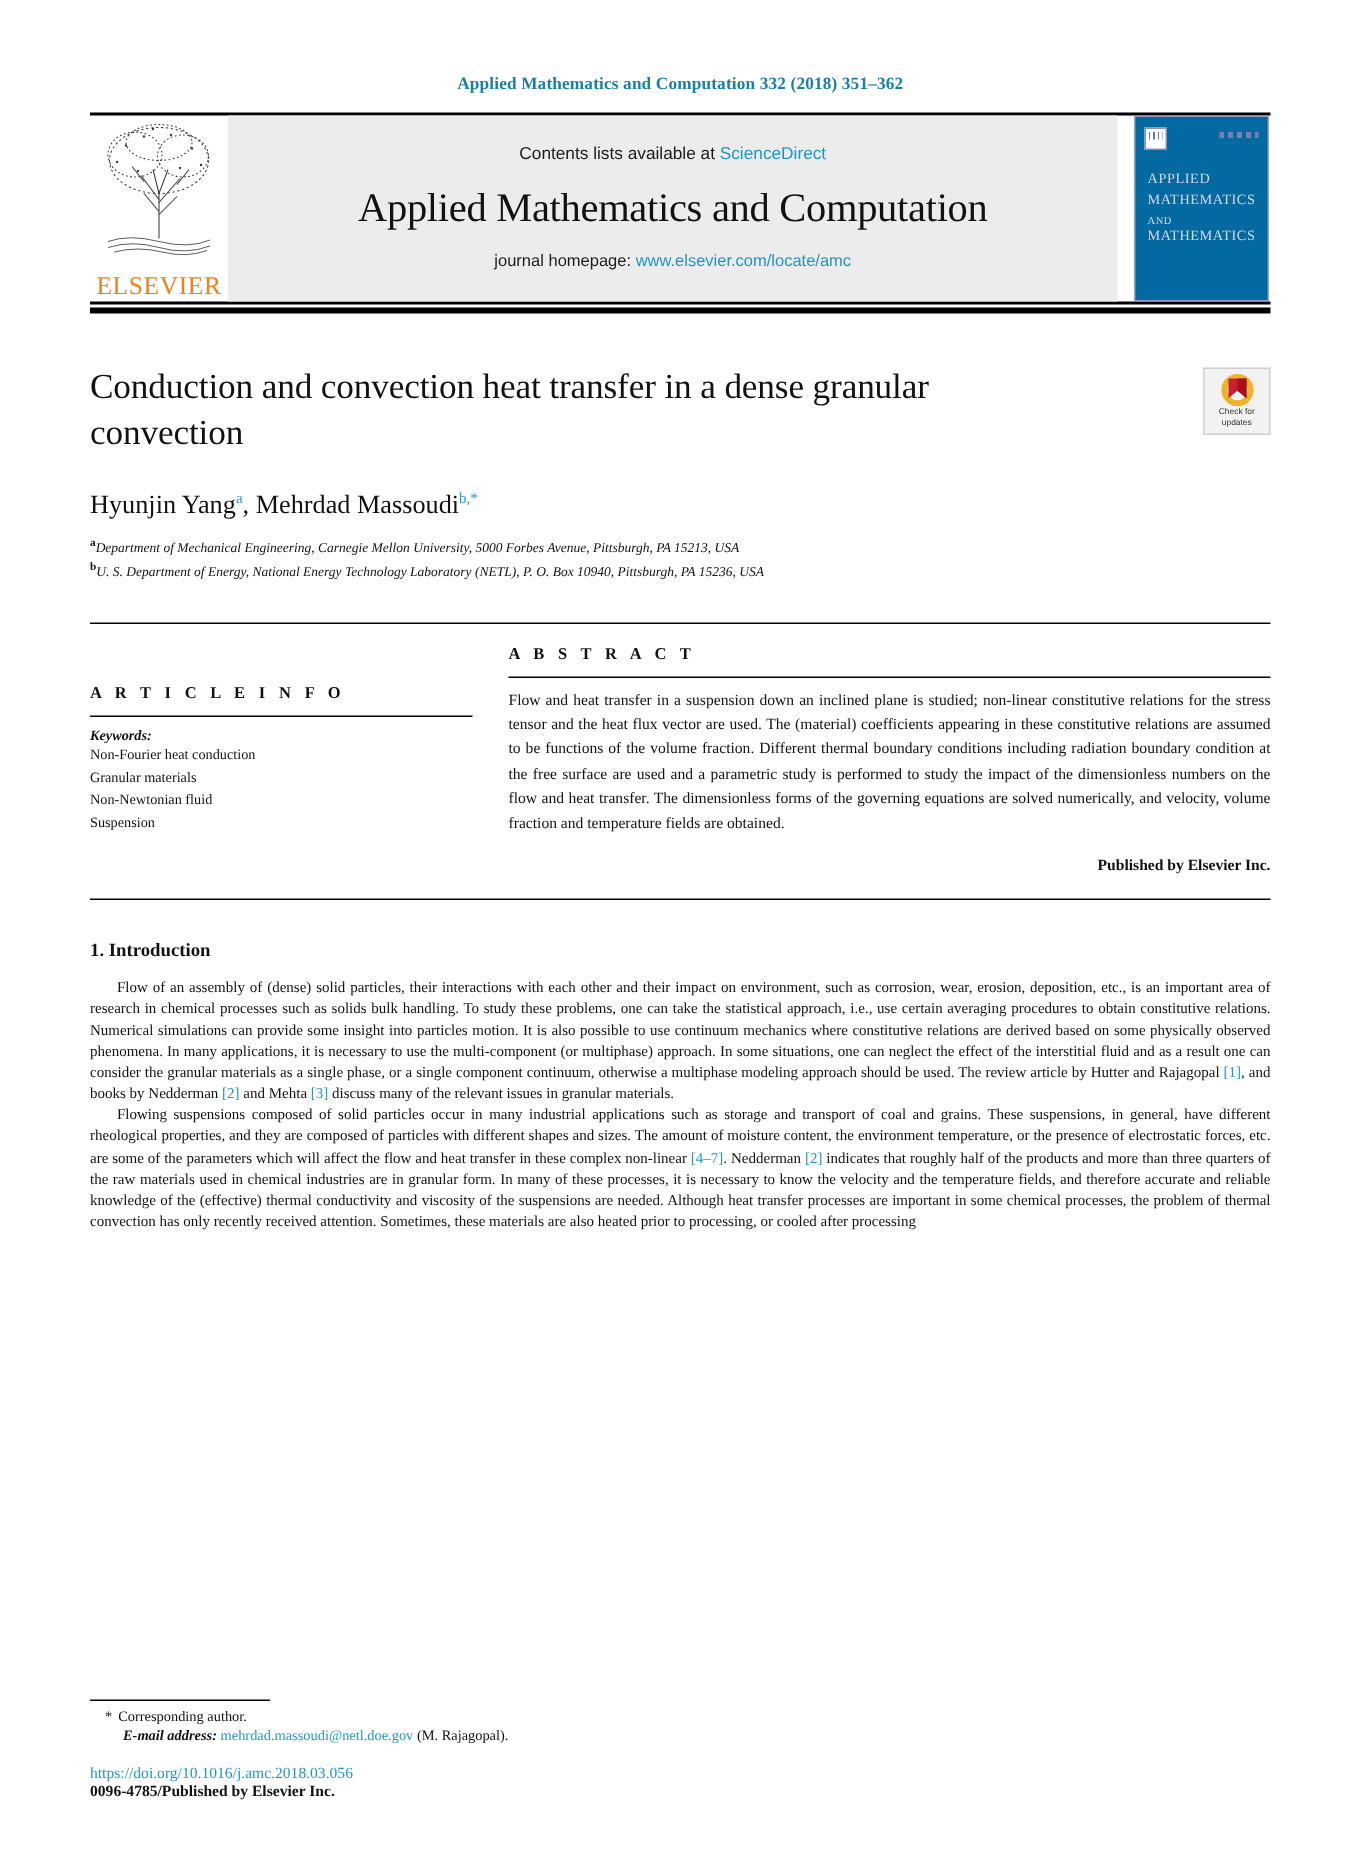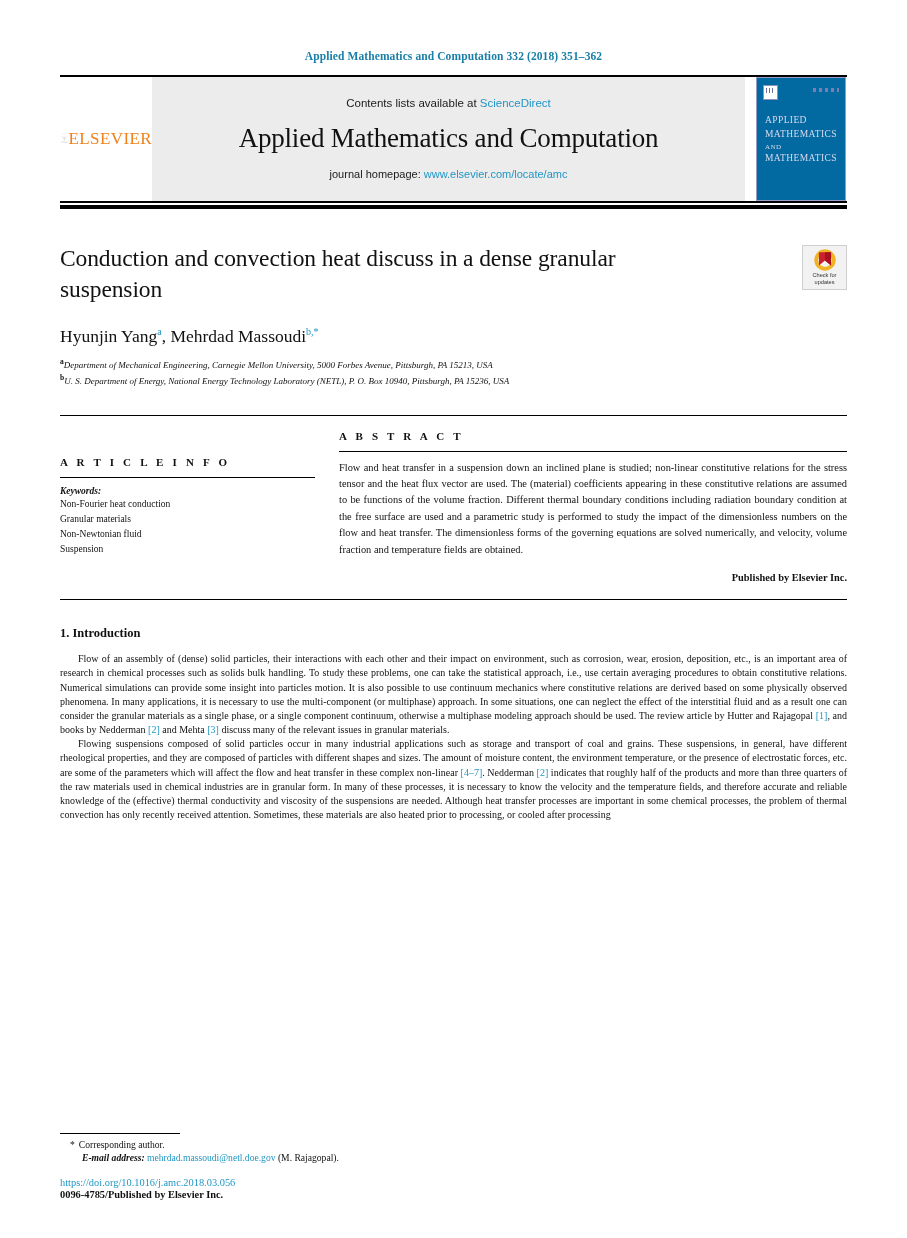--- a/index.html
+++ b/index.html
@@ -34,23 +34,23 @@
   .masthead {
     display: flex;
     align-items: stretch;
     height: 124px;
     margin-top: 0;
   }
   .elsevier-logo {
     width: 92px;
     flex: 0 0 92px;
     display: flex;
-    flex-direction: row;
+    flex-direction: column;
     align-items: center;
-    justify-content: center;
+    justify-content: space-between;
     padding-bottom: 2px;
   }
   .tree-svg { display:block; }
   .elsevier-word {
     font-family: "Liberation Serif", serif;
     font-size: 17px;
     letter-spacing: .4px;
     color: #f0801a;
     line-height: 1;
     margin-top: 1px;
@@ -341,21 +341,21 @@
           <div>MATHEMATICS</div>
         </div>
       </div>
     </div>
   </div>
 
   <div class="masthead-rule-bottom"></div>
   <div class="masthead-rule-thick"></div>
 
   <div class="title-block">
-    <h1 class="paper-title">Conduction and convection heat discuss in a dense granular suspension</h1>
+    <h1 class="paper-title">Conduction and convection heat transfer in a dense granular convection</h1>
 
     <div class="crossmark">
       <svg class="cm-mark" viewBox="0 0 40 40">
         <circle cx="20" cy="20" r="16" fill="none" stroke="#f0b323" stroke-width="7"></circle>
         <path d="M20 6 L31 6 L31 30 L20 21 L9 30 L9 6 Z" fill="#c8202f"></path>
         <path d="M20 6 L31 6 L31 30 L20 21 Z" fill="#a8101d"></path>
       </svg>
       <div class="cm-text">
         <span>Check for</span><br>
         <span>updates</span>

